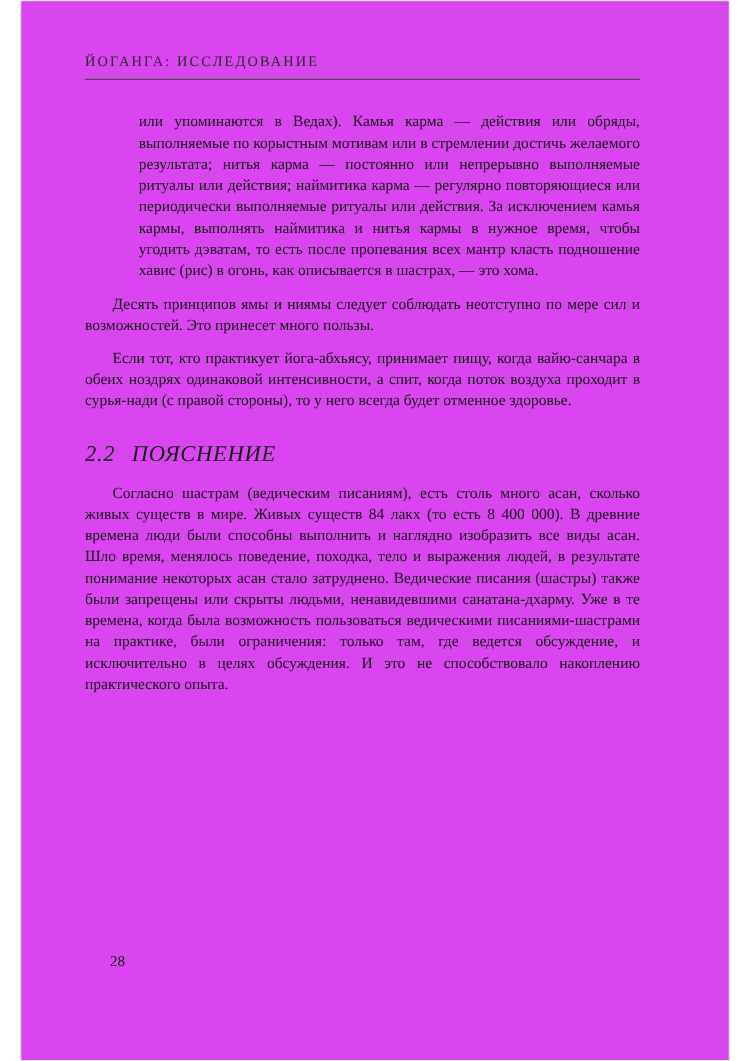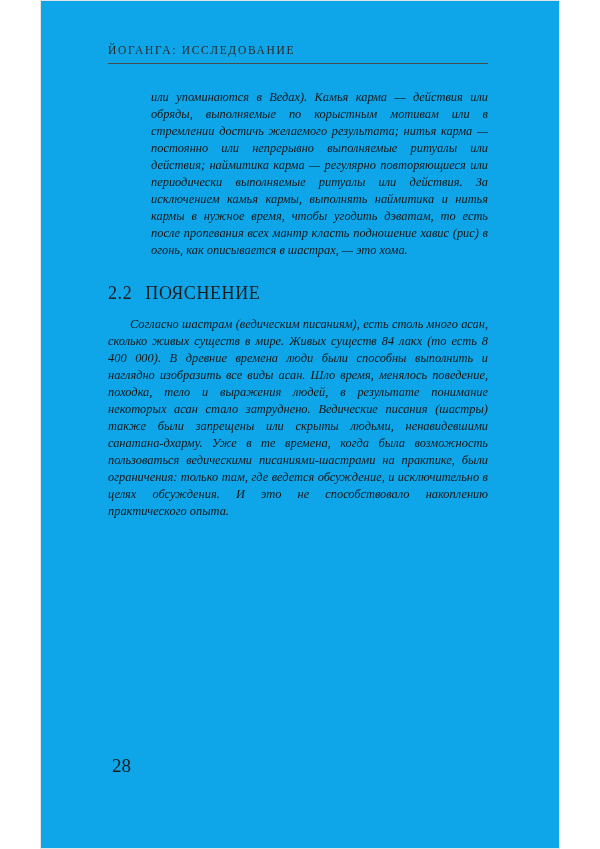--- a/index.html
+++ b/index.html
@@ -2,26 +2,26 @@
 <html lang="ru"><head>
 <meta charset="utf-8">
 <style>
   html, body {
     margin: 0;
     padding: 0;
     background: #ffffff;
   }
   .page {
     position: relative;
-    width: 520px;
+    width: 568px;
     height: 849px;
     margin: 0 auto;
-    background: #0ea5e9;
+    background: #d946ef;
     box-sizing: border-box;
-    padding: 44px 72px 0 68px;
+    padding: 44px 72px 0 52px;
     box-shadow: inset 0 0 0 1px #e4e4e4;
     font-family: "Liberation Serif", "DejaVu Serif", serif;
     color: #171717;
     overflow: hidden;
   }
   .running-header {
     font-size: 11.5px;
     letter-spacing: 1.7px;
     color: #2b2b2b;
     padding-bottom: 7px;
@@ -40,51 +40,54 @@
   }
   .indent {
     text-indent: 22px;
   }
   .section-heading {
     margin: 26px 0 14px 0;
     font-size: 18px;
     font-weight: normal;
     letter-spacing: 0.6px;
     color: #1c1c1c;
+    font-style: italic;
   }
   .sec-num {
     margin-right: 13px;
   }
   .page-number {
     position: absolute;
     left: 72px;
     bottom: 72px;
-    font-size: 19px;
+    font-size: 12px;
     color: #1c1c1c;
     text-align: center;
   }
-  p { margin-top: 0; font-style: italic; }
+  p { margin-top: 0; }
 </style>
 </head>
 <body>
 
 <div class="page">
 
   <div class="running-header">
     <span>ЙОГАНГА: ИССЛЕДОВАНИЕ</span>
   </div>
 
   <main class="body-text">
 
     <p class="quote">или упоминаются в Ведах). Камья карма — действия или обряды, выполняемые по корыстным мотивам или в стремлении достичь желаемого результата; нитья карма — постоянно или непрерывно выполняемые ритуалы или действия; наймитика карма — регулярно повторяющиеся или периодически выполняемые ритуалы или действия. За исключением камья кармы, выполнять наймитика и нитья кармы в нужное время, чтобы угодить дэватам, то есть после пропевания всех мантр класть подношение хавис (рис) в огонь, как описывается в шастрах, — это хома.</p>
 
+    <p class="para indent">Десять принципов ямы и ниямы следует соблюдать неотступно по мере сил и возможностей. Это принесет много пользы.</p>
 
 
 
 
+    <p class="para indent">Если тот, кто практикует йога-абхьясу, принимает пищу, когда вайю-санчара в обеих ноздрях одинаковой интенсивности, а спит, когда поток воздуха проходит в сурья-нади (с правой стороны), то у него всегда будет отменное здоровье.</p>
 
     <h2 class="section-heading">
       <span class="sec-num">2.2</span><span class="sec-title">ПОЯСНЕНИЕ</span>
     </h2>
 
     <p class="para indent">Согласно шастрам (ведическим писаниям), есть столь много асан, сколько живых существ в мире. Живых существ 84 лакх (то есть 8 400 000). В древние времена люди были способны выполнить и наглядно изобразить все виды асан. Шло время, менялось поведение, походка, тело и выражения людей, в результате понимание некоторых асан стало затруднено. Ведические писания (шастры) также были запрещены или скрыты людьми, ненавидевшими санатана-дхарму. Уже в те времена, когда была возможность пользоваться ведическими писаниями-шастрами на практике, были ограничения: только там, где ведется обсуждение, и исключительно в целях обсуждения. И это не способствовало накоплению практического опыта.</p>
 
   </main>
 
   <div class="page-number">28</div>

